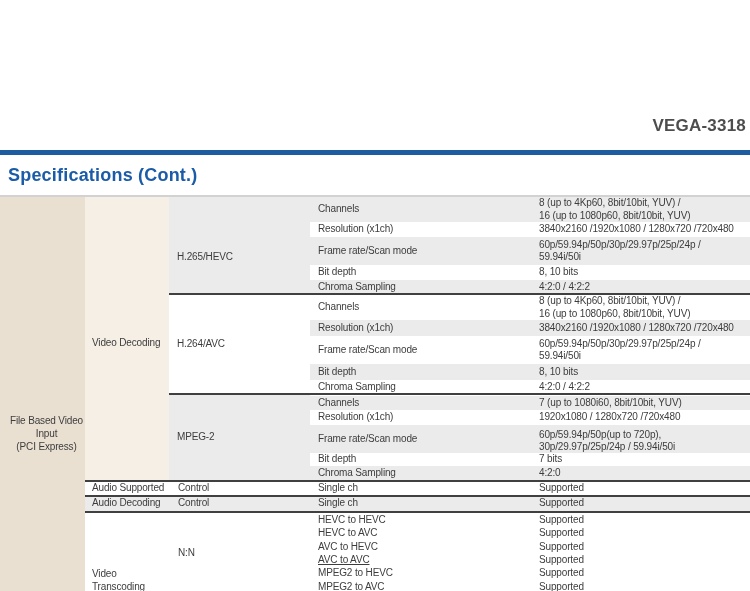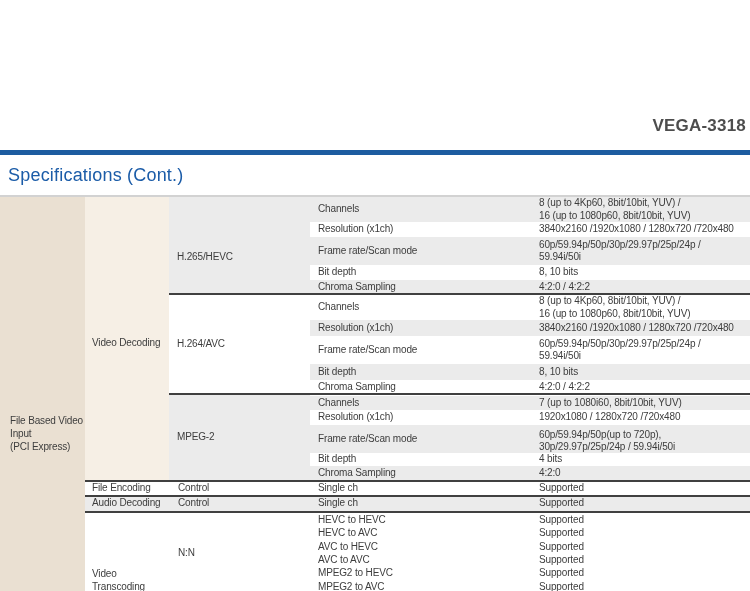--- a/index.html
+++ b/index.html
@@ -17,21 +17,21 @@
     position:absolute; top:116px; right:4px;
     font-size:17px; font-weight:bold; color:#4d4d4d;
     letter-spacing:0.2px;
   }
   .accent-bar {
     position:absolute; top:150px; left:0;
     width:750px; height:5px; background:#1d5ca0;
   }
   .section-title {
     position:absolute; top:165px; left:8px;
-    font-size:18px; font-weight:normal; color:#1b5ca8;
+    font-size:18px; font-weight:bold; color:#1b5ca8;
     letter-spacing:0.2px;
   }
   
   .bg { position:absolute; }
   .line-light { position:absolute; left:0; top:195px; width:750px; height:2px; background:#d2d2d2; }
   .sep { position:absolute; height:2px; background:#404040; }
   .cell {
     position:absolute;
     display:flex; align-items:center;
     font-size:10px; line-height:12.4px;
@@ -69,26 +69,26 @@
   <div class="bg gray" style="left:310px;top:425px;width:440px;height:28px;"></div>
   <div class="bg gray" style="left:310px;top:466px;width:440px;height:14px;"></div>
   <div class="bg gray" style="left:85px;top:497px;width:665px;height:14px;"></div>
 
   <div class="sep" style="left:169px;top:293px;width:581px;"></div>
   <div class="sep" style="left:169px;top:393px;width:581px;"></div>
   <div class="sep" style="left:85px;top:480px;width:665px;"></div>
   <div class="sep" style="left:85px;top:495px;width:665px;"></div>
   <div class="sep" style="left:85px;top:511px;width:665px;"></div>
 
-  <div class="cell ml" style="left:10px;top:414px;line-height:13px;">File Based Video
+  <div class="cell ml" style="left:10px;top:414px;line-height:13px;text-align:center;">File Based Video
 Input
 (PCI Express)</div>
 
   <div class="cell" style="left:92px;top:197px;height:293px;">Video Decoding</div>
-  <div class="cell" style="left:92px;top:481px;height:15px;">File Encoding</div>
+  <div class="cell" style="left:92px;top:481px;height:15px;">Audio Supported</div>
   <div class="cell" style="left:92px;top:496px;height:15px;">Audio Decoding</div>
   <div class="cell ml" style="left:92px;top:567px;line-height:13.3px;">Video
 Transcoding</div>
 
   <div class="cell" style="left:177px;top:197px;height:120px;">H.265/HEVC</div>
   <div class="cell" style="left:177px;top:295px;height:98px;">H.264/AVC</div>
   <div class="cell" style="left:177px;top:395px;height:85px;">MPEG-2</div>
   <div class="cell" style="left:178px;top:481px;height:15px;">Control</div>
   <div class="cell" style="left:178px;top:496px;height:15px;">Control</div>
   <div class="cell" style="left:178px;top:513px;height:80px;">N:N</div>
@@ -120,36 +120,36 @@
   <div class="cell" style="left:539px;top:380px;height:14px;">4:2:0 / 4:2:2</div>
 
   <div class="cell" style="left:318px;top:396px;height:14px;">Channels</div>
   <div class="cell" style="left:539px;top:396px;height:14px;">7 (up to 1080i60, 8bit/10bit, YUV)</div>
   <div class="cell" style="left:318px;top:410px;height:15px;">Resolution (x1ch)</div>
   <div class="cell" style="left:539px;top:410px;height:15px;">1920x1080 / 1280x720 /720x480</div>
   <div class="cell" style="left:318px;top:425px;height:28px;">Frame rate/Scan mode</div>
   <div class="cell ml" style="left:539px;top:427px;height:28px;">60p/59.94p/50p(up to 720p),
 30p/29.97p/25p/24p / 59.94i/50i</div>
   <div class="cell" style="left:318px;top:453px;height:13px;">Bit depth</div>
-  <div class="cell" style="left:539px;top:453px;height:13px;">4 bits</div>
+  <div class="cell" style="left:539px;top:453px;height:13px;">7 bits</div>
   <div class="cell" style="left:318px;top:466px;height:14px;">Chroma Sampling</div>
   <div class="cell" style="left:539px;top:466px;height:14px;">4:2:0</div>
 
   <div class="cell" style="left:318px;top:481px;height:15px;">Single ch</div>
   <div class="cell" style="left:539px;top:481px;height:15px;">Supported</div>
 
   <div class="cell" style="left:318px;top:496px;height:15px;">Single ch</div>
   <div class="cell" style="left:539px;top:496px;height:15px;">Supported</div>
 
   <div class="cell" style="left:318px;top:513px;height:14px;">HEVC to HEVC</div>
   <div class="cell" style="left:539px;top:513px;height:14px;">Supported</div>
   <div class="cell" style="left:318px;top:526px;height:14px;">HEVC to AVC</div>
   <div class="cell" style="left:539px;top:526px;height:14px;">Supported</div>
   <div class="cell" style="left:318px;top:540px;height:14px;">AVC to HEVC</div>
   <div class="cell" style="left:539px;top:540px;height:14px;">Supported</div>
-  <div class="cell" style="left:318px;top:553px;height:14px;">AVC to AVC</div>
+  <div class="cell" style="left:318px;top:553px;height:14px;text-decoration:underline;">AVC to AVC</div>
   <div class="cell" style="left:539px;top:553px;height:14px;">Supported</div>
   <div class="cell" style="left:318px;top:566px;height:14px;">MPEG2 to HEVC</div>
   <div class="cell" style="left:539px;top:566px;height:14px;">Supported</div>
   <div class="cell" style="left:318px;top:580px;height:14px;">MPEG2 to AVC</div>
   <div class="cell" style="left:539px;top:580px;height:14px;">Supported</div>
 
 </div>
 
 </body></html>

